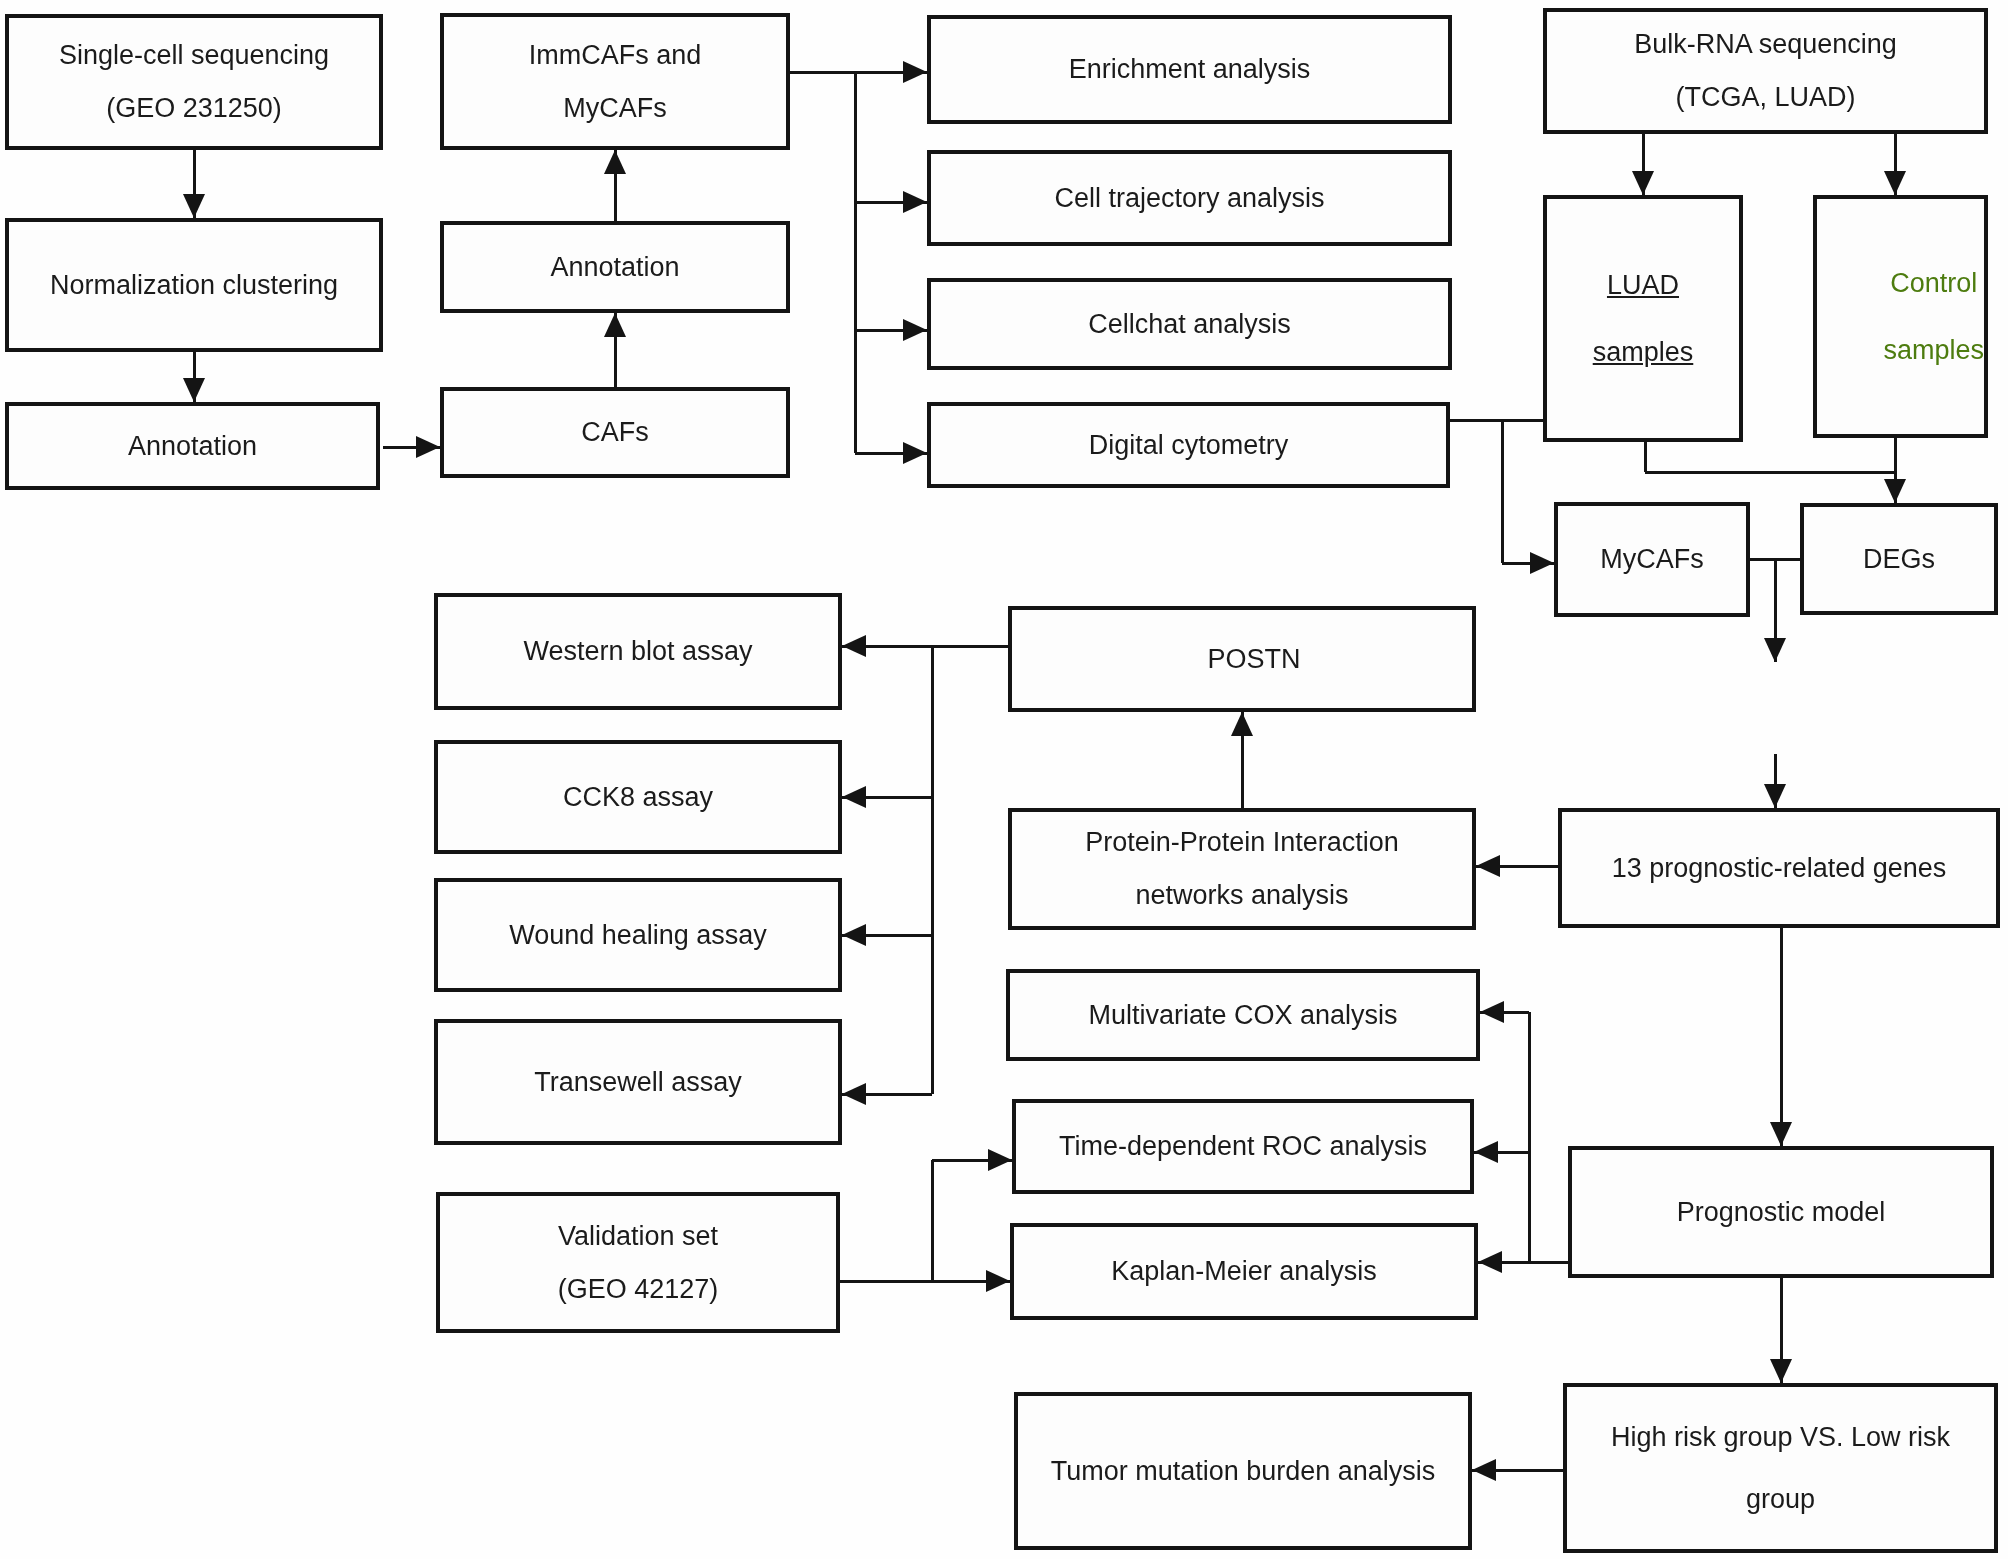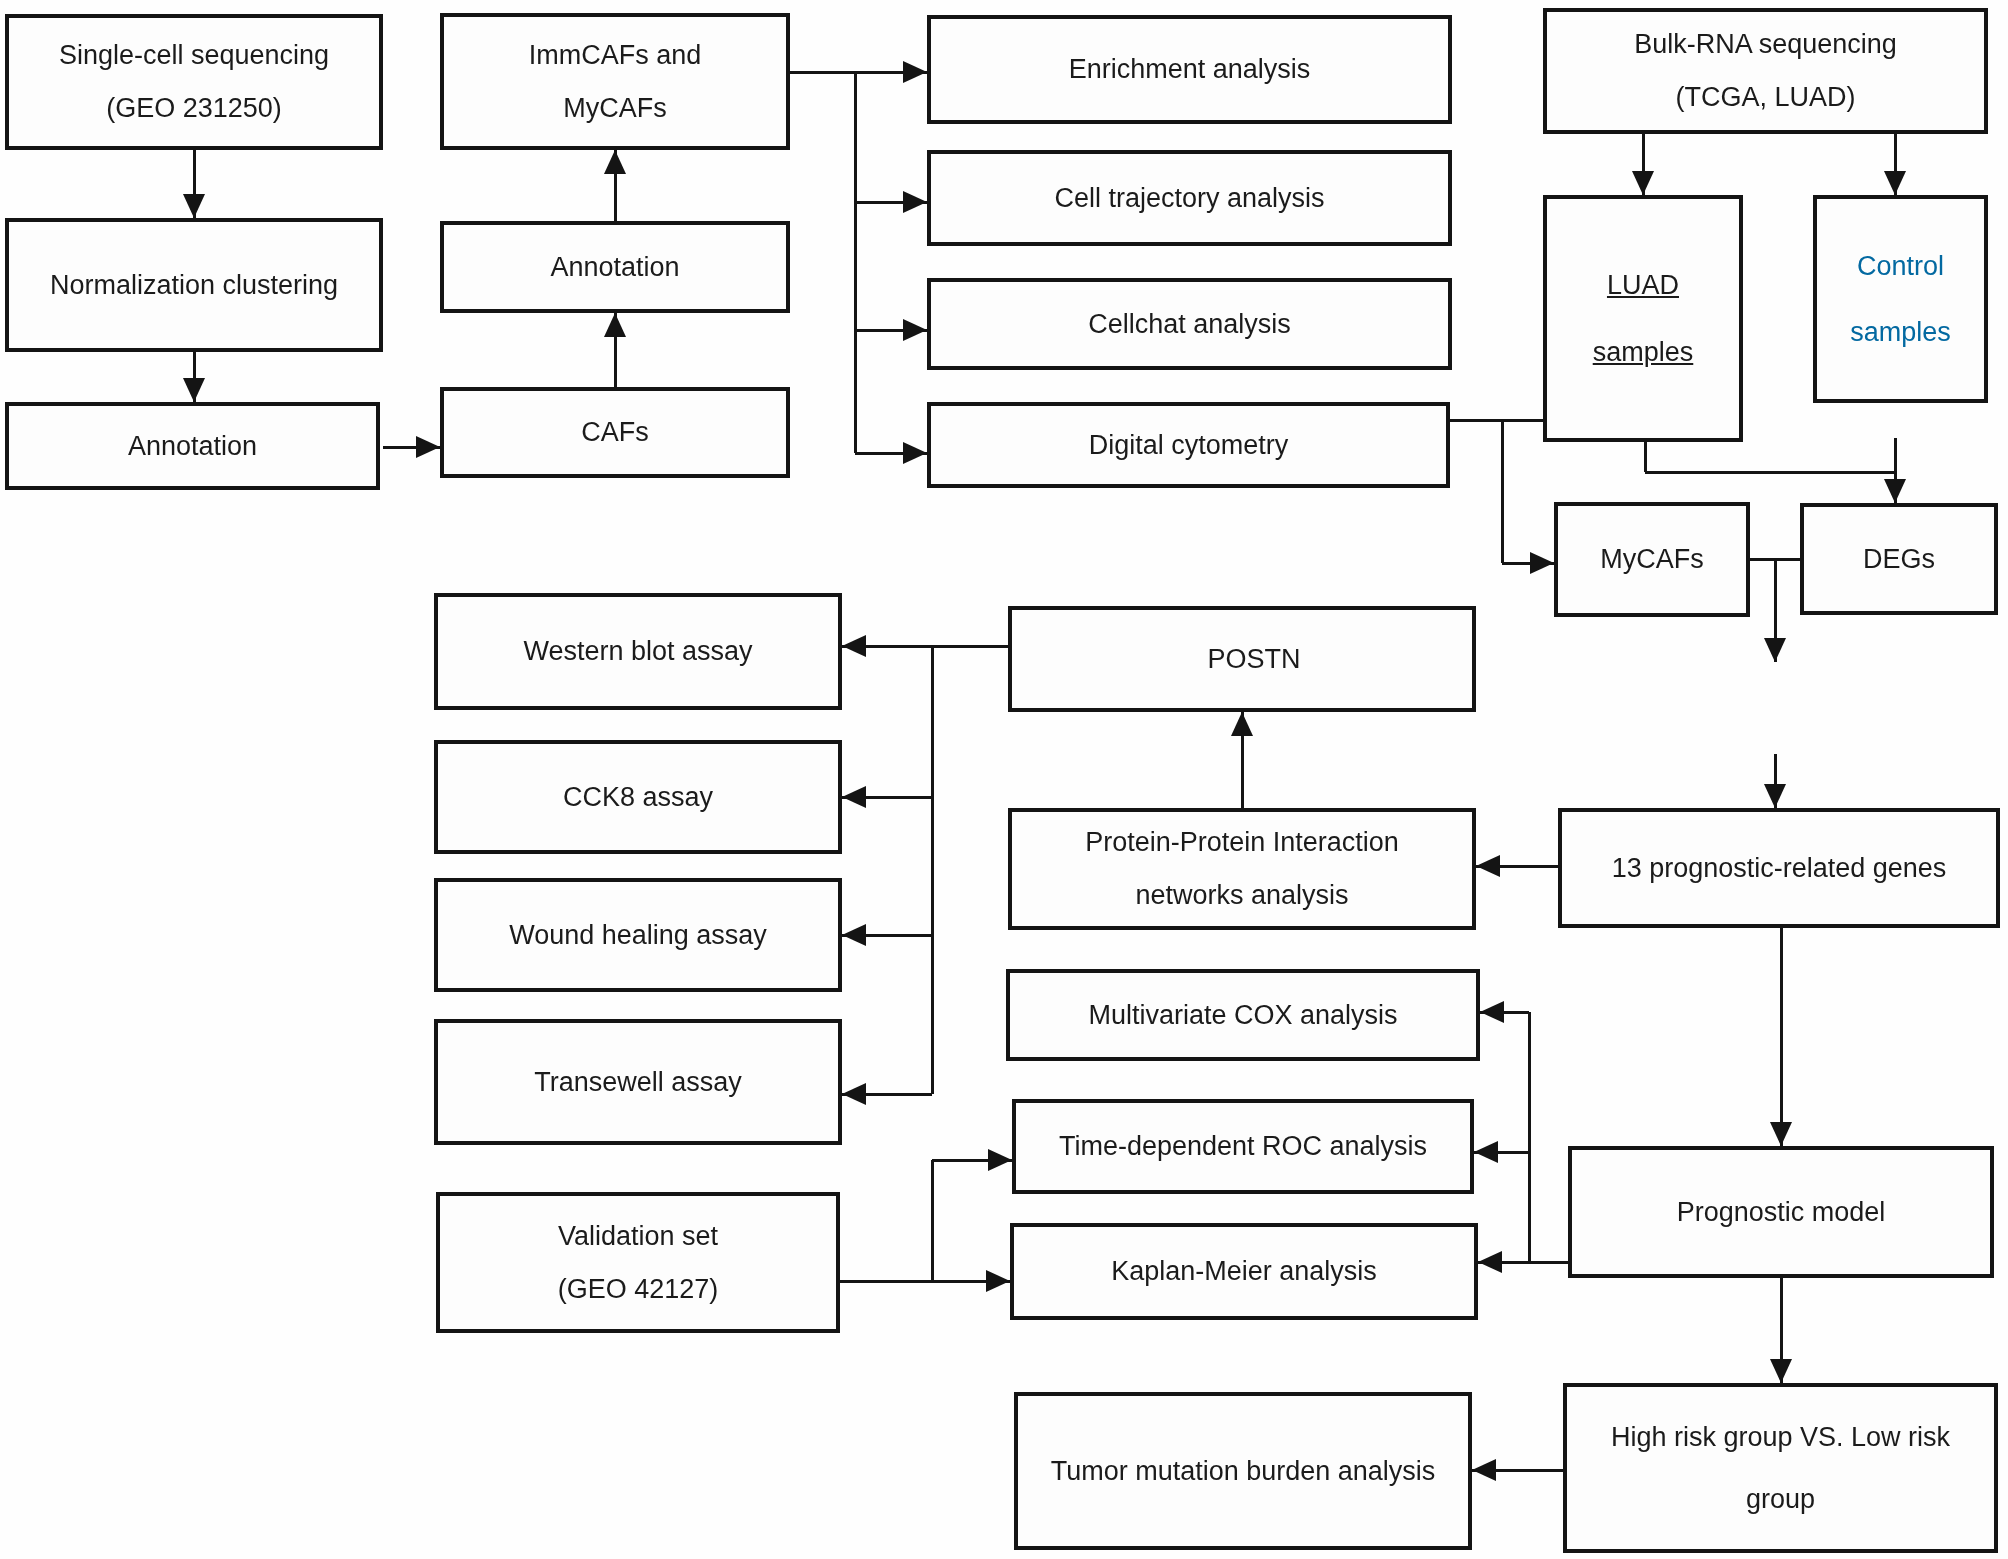--- a/index.html
+++ b/index.html
@@ -122,21 +122,21 @@
         <span class="label-line">Bulk-RNA sequencing</span>
         <span class="label-line">(TCGA, LUAD)</span>
       </div>
     </div>
     <div class="node" style="left: 1543px; top: 195px; width: 200px; height: 247px; border-color: rgb(20, 20, 20); color: rgb(27, 27, 27);">
       <div style="line-height: 2.45; text-decoration: underline;">
         <span class="label-line">LUAD</span>
         <span class="label-line">samples</span>
       </div>
     </div>
-    <div class="node" style="left: 1813px; top: 195px; width: 175px; height: 208px; border-color: rgb(20, 20, 20); color: #0369a1;">
+    <div class="node" style="left: 1813px; top: 195px; width: 175px; height: 243px; border-color: rgb(20, 20, 20); color: #4d7c0f; justify-content: flex-end;">
       <div style="line-height: 2.45;">
         <span class="label-line">Control</span>
         <span class="label-line">samples</span>
       </div>
     </div>
     <div class="node" style="left: 1554px; top: 502px; width: 196px; height: 115px; border-color: rgb(20, 20, 20); color: rgb(27, 27, 27);">
       <div style="line-height: 1.95;">
         <span class="label-line">MyCAFs</span>
       </div>
     </div>

